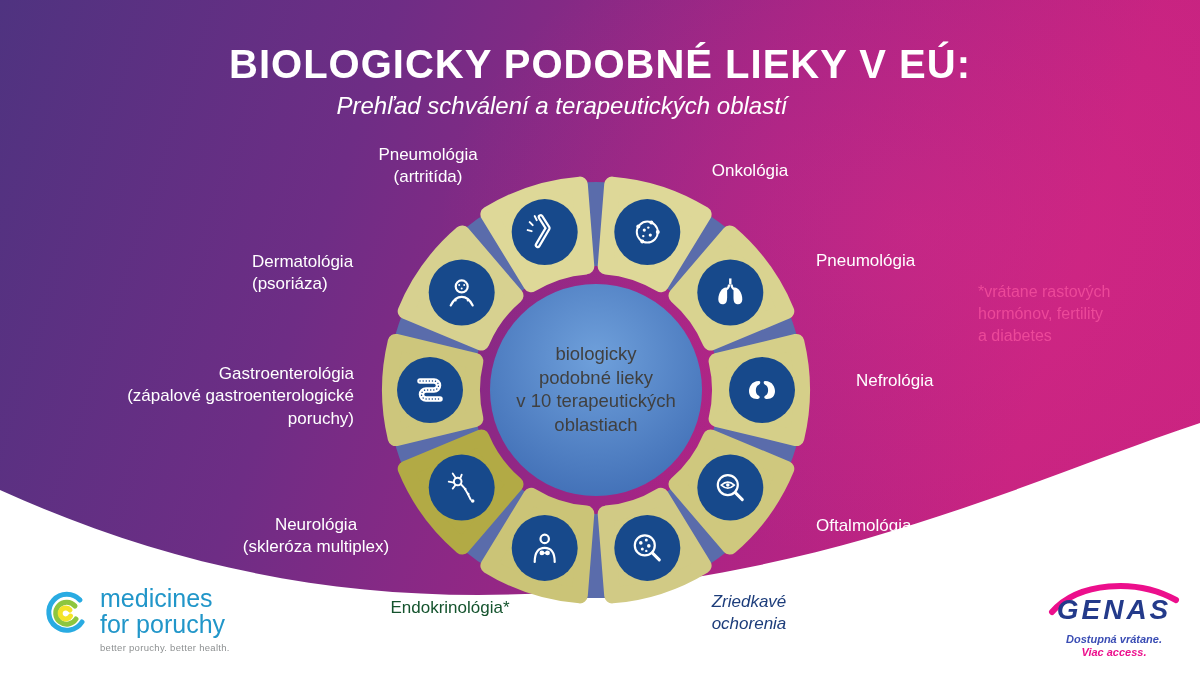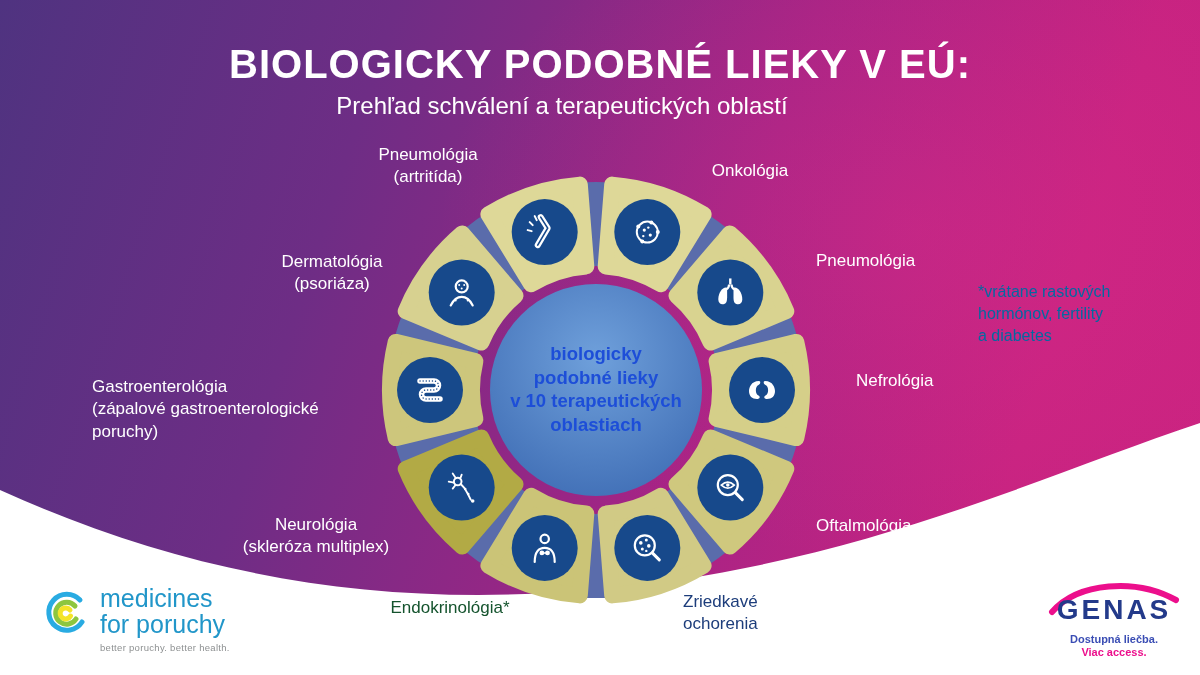--- a/index.html
+++ b/index.html
@@ -7,43 +7,43 @@
     width:1200px;height:675px;overflow:hidden;position:relative;
     font-family:"Liberation Sans",sans-serif;
     background:linear-gradient(108deg,#4f3380 0%,#6e2d85 28%,#a62485 58%,#c72381 82%,#cb2380 100%);
   }
   .glow{position:absolute;inset:0;pointer-events:none;
     background:radial-gradient(ellipse 680px 480px at 76% 34%, rgba(233,48,140,.28), transparent 70%);}
   .wave{position:absolute;left:0;top:415px;width:1200px;height:260px;}
   .donut{position:absolute;left:366px;top:160px;width:460px;height:460px;}
   .title{position:absolute;left:0;top:42px;width:1200px;text-align:center;color:#fff;
     font-size:40px;font-weight:800;letter-spacing:1px;}
-  .subtitle{position:absolute;left:0;top:92px;width:1124px;text-align:center;color:#fff;font-size:24px;}
+  .subtitle{position:absolute;left:0;top:92px;width:1124px;text-align:center;color:#fff;font-size:24px;font-style:italic;}
   .label{position:absolute;color:#fff;font-size:17px;line-height:1.32;white-space:pre-line;}
   .lab-reumatologia{left:328px;top:144px;width:200px;text-align:center;}
   .lab-onkologia{left:670px;top:160px;width:160px;text-align:center;}
   .lab-pneumologia{left:816px;top:250px;width:170px;}
   .lab-nefrologia{left:856px;top:370px;width:160px;}
   .lab-oftalmologia{left:816px;top:515px;width:170px;}
-  .lab-zriedkave-ochorenia{left:683px;top:591px;width:132px;color:#1d3d7b;}
+  .lab-zriedkave-ochorenia{left:683px;top:591px;width:132px;text-align:center;color:#1d3d7b;font-style:italic;}
   .lab-endokrinologia{left:365px;top:597px;width:170px;text-align:center;color:#14532d;}
   .lab-neurologia{left:225px;top:514px;width:182px;text-align:center;}
-  .lab-gastroenterologia{left:92px;top:376px;width:262px;text-align:left;}
-  .lab-dermatologia{left:252px;top:251px;width:160px;text-align:center;}
-  .footnote{position:absolute;left:978px;top:281px;width:190px;color:#0369a1;font-size:16px;
+  .lab-gastroenterologia{left:92px;top:363px;width:262px;text-align:right;}
+  .lab-dermatologia{left:252px;top:251px;width:160px;text-align:left;}
+  .footnote{position:absolute;left:978px;top:281px;width:190px;color:#ec4899;font-size:16px;
     line-height:1.38;white-space:pre-line;}
-  .center-text{position:absolute;left:486px;top:342px;width:220px;text-align:center;color:#1d4ed8;
-    font-size:18.5px;line-height:1.28;white-space:pre-line;font-weight:bold;}
+  .center-text{position:absolute;left:486px;top:342px;width:220px;text-align:center;color:#404040;
+    font-size:18.5px;line-height:1.28;white-space:pre-line;}
   
   .mfe{position:absolute;left:40px;top:586px;display:flex;align-items:flex-start;}
   .mfe-text{margin-left:8px;}
   .mfe-line1,.mfe-line2{font-size:25px;color:#2196c9;line-height:1.02;}
   .mfe-tag{font-size:9.5px;color:#8d9091;margin-top:5px;letter-spacing:.3px;}
   
-  .genas{position:absolute;left:1044px;top:580px;width:140px;text-align:center;}
+  .genas{position:absolute;left:1044px;top:580px;width:140px;text-align:center;font-style:italic;}
   .genas-swoosh{position:absolute;left:4px;top:-4px;}
   .genas-name{position:relative;font-size:28px;font-weight:bold;color:#233a8a;letter-spacing:3px;margin-top:14px;}
   .genas-tag1{font-size:11px;font-weight:bold;color:#3a4db4;margin-top:7px;}
   .genas-tag2{font-size:11px;font-weight:bold;color:#ec0f8c;margin-top:1px;}
 </style>
 </head>
 <body>
 
 <div class="glow"></div>
 
@@ -208,15 +208,15 @@
     <div class="mfe-line2">for poruchy</div>
     <div class="mfe-tag">better poruchy. better health.</div>
   </div>
 </div>
 
 <div class="genas">
   <svg class="genas-swoosh" width="132" height="40" viewBox="0 0 132 40">
     <path d="M4,36 C30,6 88,2 128,24" fill="none" stroke="#ec0f8c" stroke-width="6" stroke-linecap="round"></path>
   </svg>
   <div class="genas-name">GENAS</div>
-  <div class="genas-tag1">Dostupná liečba.</div>
+  <div class="genas-tag1">Dostupná vrátane.</div>
   <div class="genas-tag2">Viac access.</div>
 </div>
 
 </body></html>

